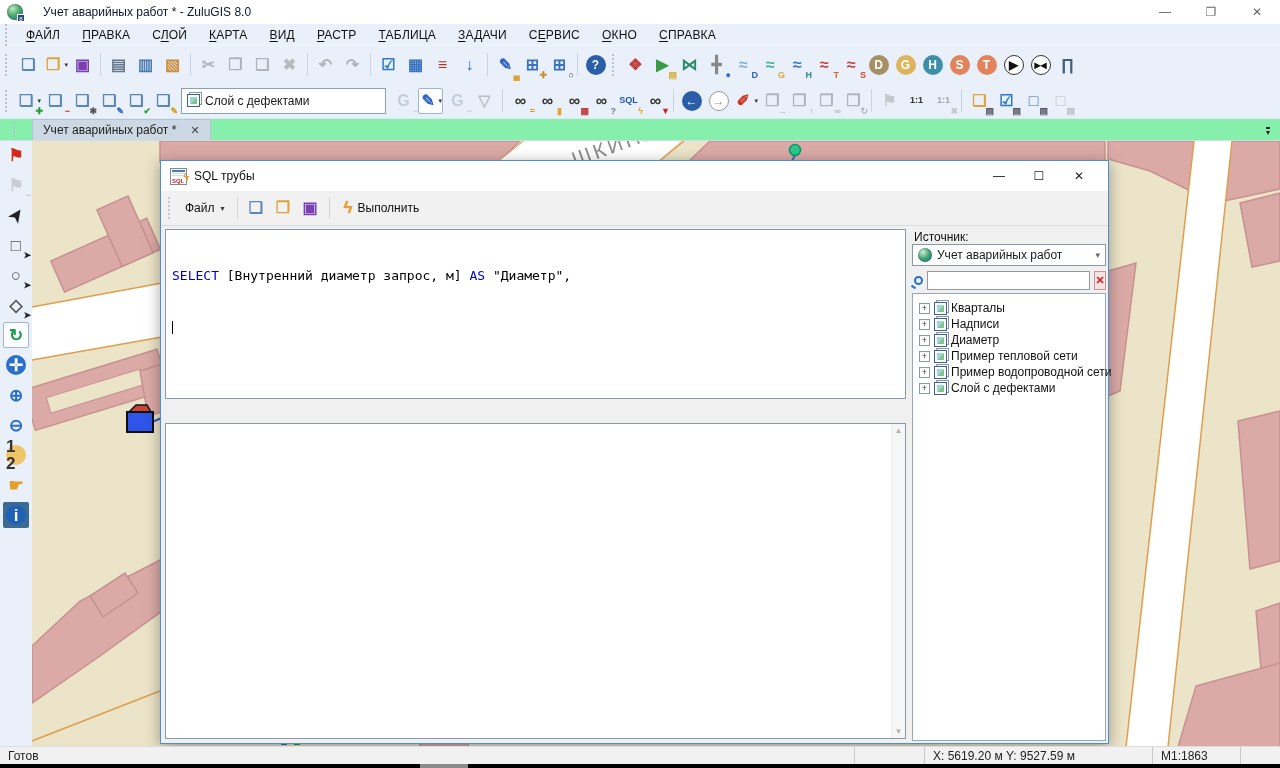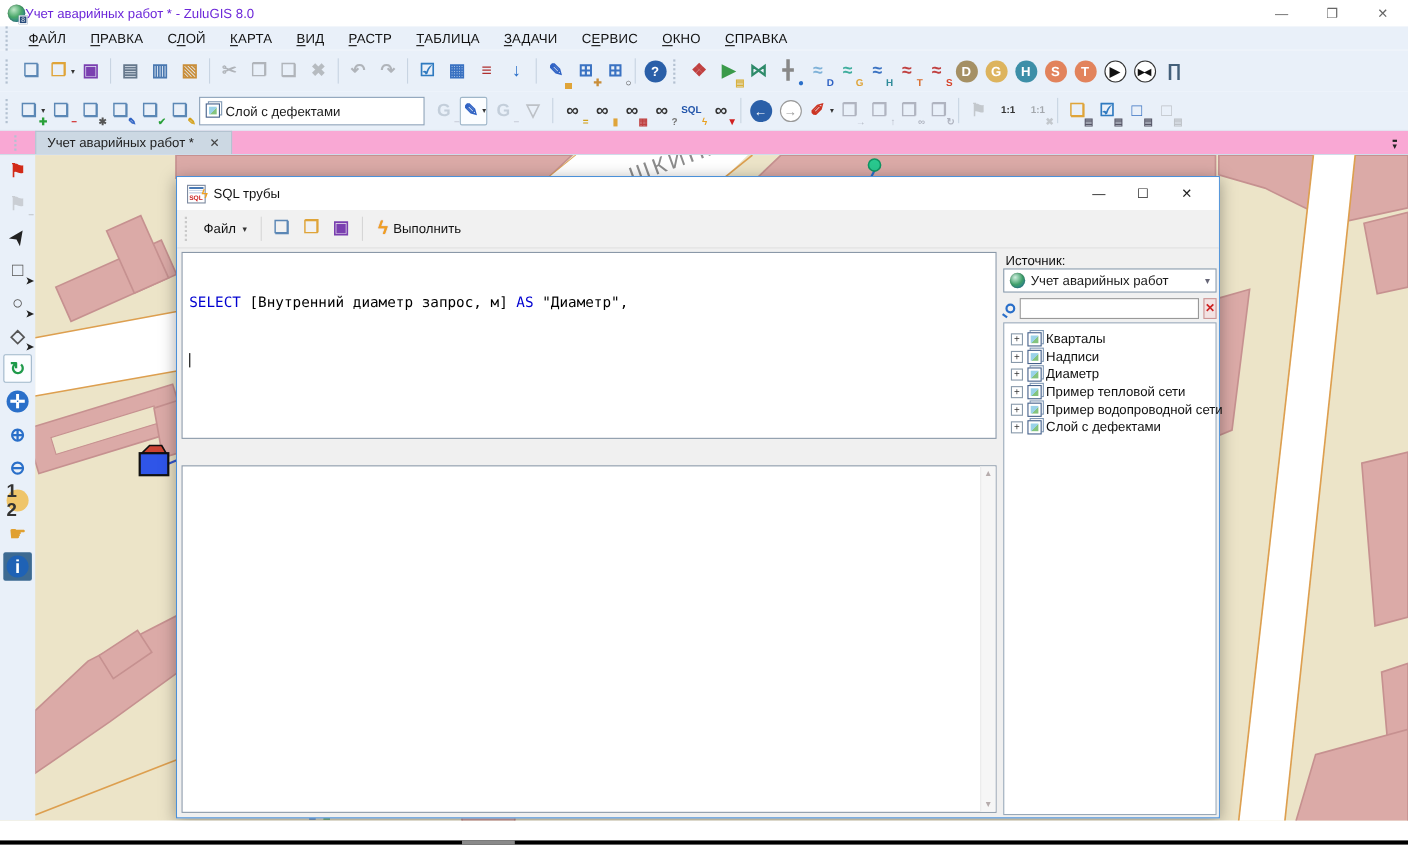--- a/index.html
+++ b/index.html
@@ -7,21 +7,21 @@
   #app { position:relative; width:1280px; height:768px; background:#fff;
          font-family:"Liberation Sans",sans-serif; font-size:12px; color:#1a1a1a; }
 
   
   .titlebar { height:24px; display:flex; align-items:center; padding-left:7px; background:#fff; }
   .appicon { width:16px; height:16px; border-radius:50%; position:relative;
              background:radial-gradient(circle at 35% 30%, #bfe8c8 0%, #4aa86a 45%, #1f6fae 100%);
              box-shadow:inset 0 0 2px rgba(0,0,0,.4); }
   .appicon .vbadge { position:absolute; right:-2px; bottom:-2px; width:8px; height:8px; background:#274a7a;
              color:#fff; font-size:6px; line-height:8px; text-align:center; border:1px solid #fff; }
-  .titlebar .title { margin-left:0; color:#6d28d9; }
+  .titlebar .title { margin-left:20px; color:#0f172a; }
   .winbtns { margin-left:auto; display:flex; }
   .wb { width:46px; height:24px; display:flex; align-items:center; justify-content:center; color:#666; font-size:12px; }
 
   
   .menubar { height:22px; background:#e9f0f9; display:flex; align-items:center; padding-left:2px; border-bottom:1px solid #f2f6fb; }
   .menu-item { padding:3px 11px; color:#111; letter-spacing:.2px; cursor:default; }
   .menu-item u { text-underline-offset:2px; }
 
   
   .toolbar { background:#e9f0f9; display:flex; align-items:center; padding:0 2px; }
@@ -41,21 +41,21 @@
   .dis { opacity:.38; }
   .fr { background:#fbfdff; border:1px solid #9fb6c9; }
   .act { background:#3d6a92; }
   .rot-up { transform:rotate(-55deg); font-size:14px; }
 
   
   .layercombo { width:205px; height:26px; background:#fff; border:1px solid #8aa0b8; display:flex;
                 align-items:center; gap:5px; padding:0 5px; margin:0 4px; }
 
   
-  .tabbar { height:22px; background:#f9a8d4; display:flex; align-items:flex-end; border-bottom:1px solid #cfdcea; }
+  .tabbar { height:22px; background:#86efac; display:flex; align-items:flex-end; border-bottom:1px solid #cfdcea; }
   .tabgrip { width:32px; display:flex; justify-content:center; }
   .tabgrip .grip { height:14px; margin-bottom:3px; }
   .maptab { background:#ccd8e3; border:1px solid #b4c3d1; border-bottom:none; height:21px;
             display:flex; align-items:center; padding:0 10px; gap:14px; color:#222; }
   .tabclose { font-size:11px; color:#444; }
   .tab-overflow { margin-left:auto; margin-right:10px; margin-bottom:4px; font-size:8px; color:#222;
                   border-top:2px solid #222; padding-top:0px; line-height:7px; }
 
   
   .workarea { position:absolute; top:141px; left:0; right:0; bottom:22px; overflow:hidden; }
@@ -647,17 +647,24 @@
                 <span class="expander">+</span>
                 <span class="licon"></span>
                 <span class="tlabel">Слой с дефектами</span>
               </span>
             </div>
         </div>
       </div>
     </div>
   </div>
 
+  <div class="statusbar">
+    <span class="scell sc-ready">Готов</span>
+    <span class="scell sc-gap1"></span>
+    <span class="scell sc-coords">X:  5619.20 м  Y:  9527.59 м</span>
+    <span class="scell sc-scale">М1:1863</span>
+    <span class="scell sc-tail"></span>
+  </div>
   <div class="edgestrip">
       <span class="edgenotch"></span>
     </div>
 
 </div>
 
 </body></html>

